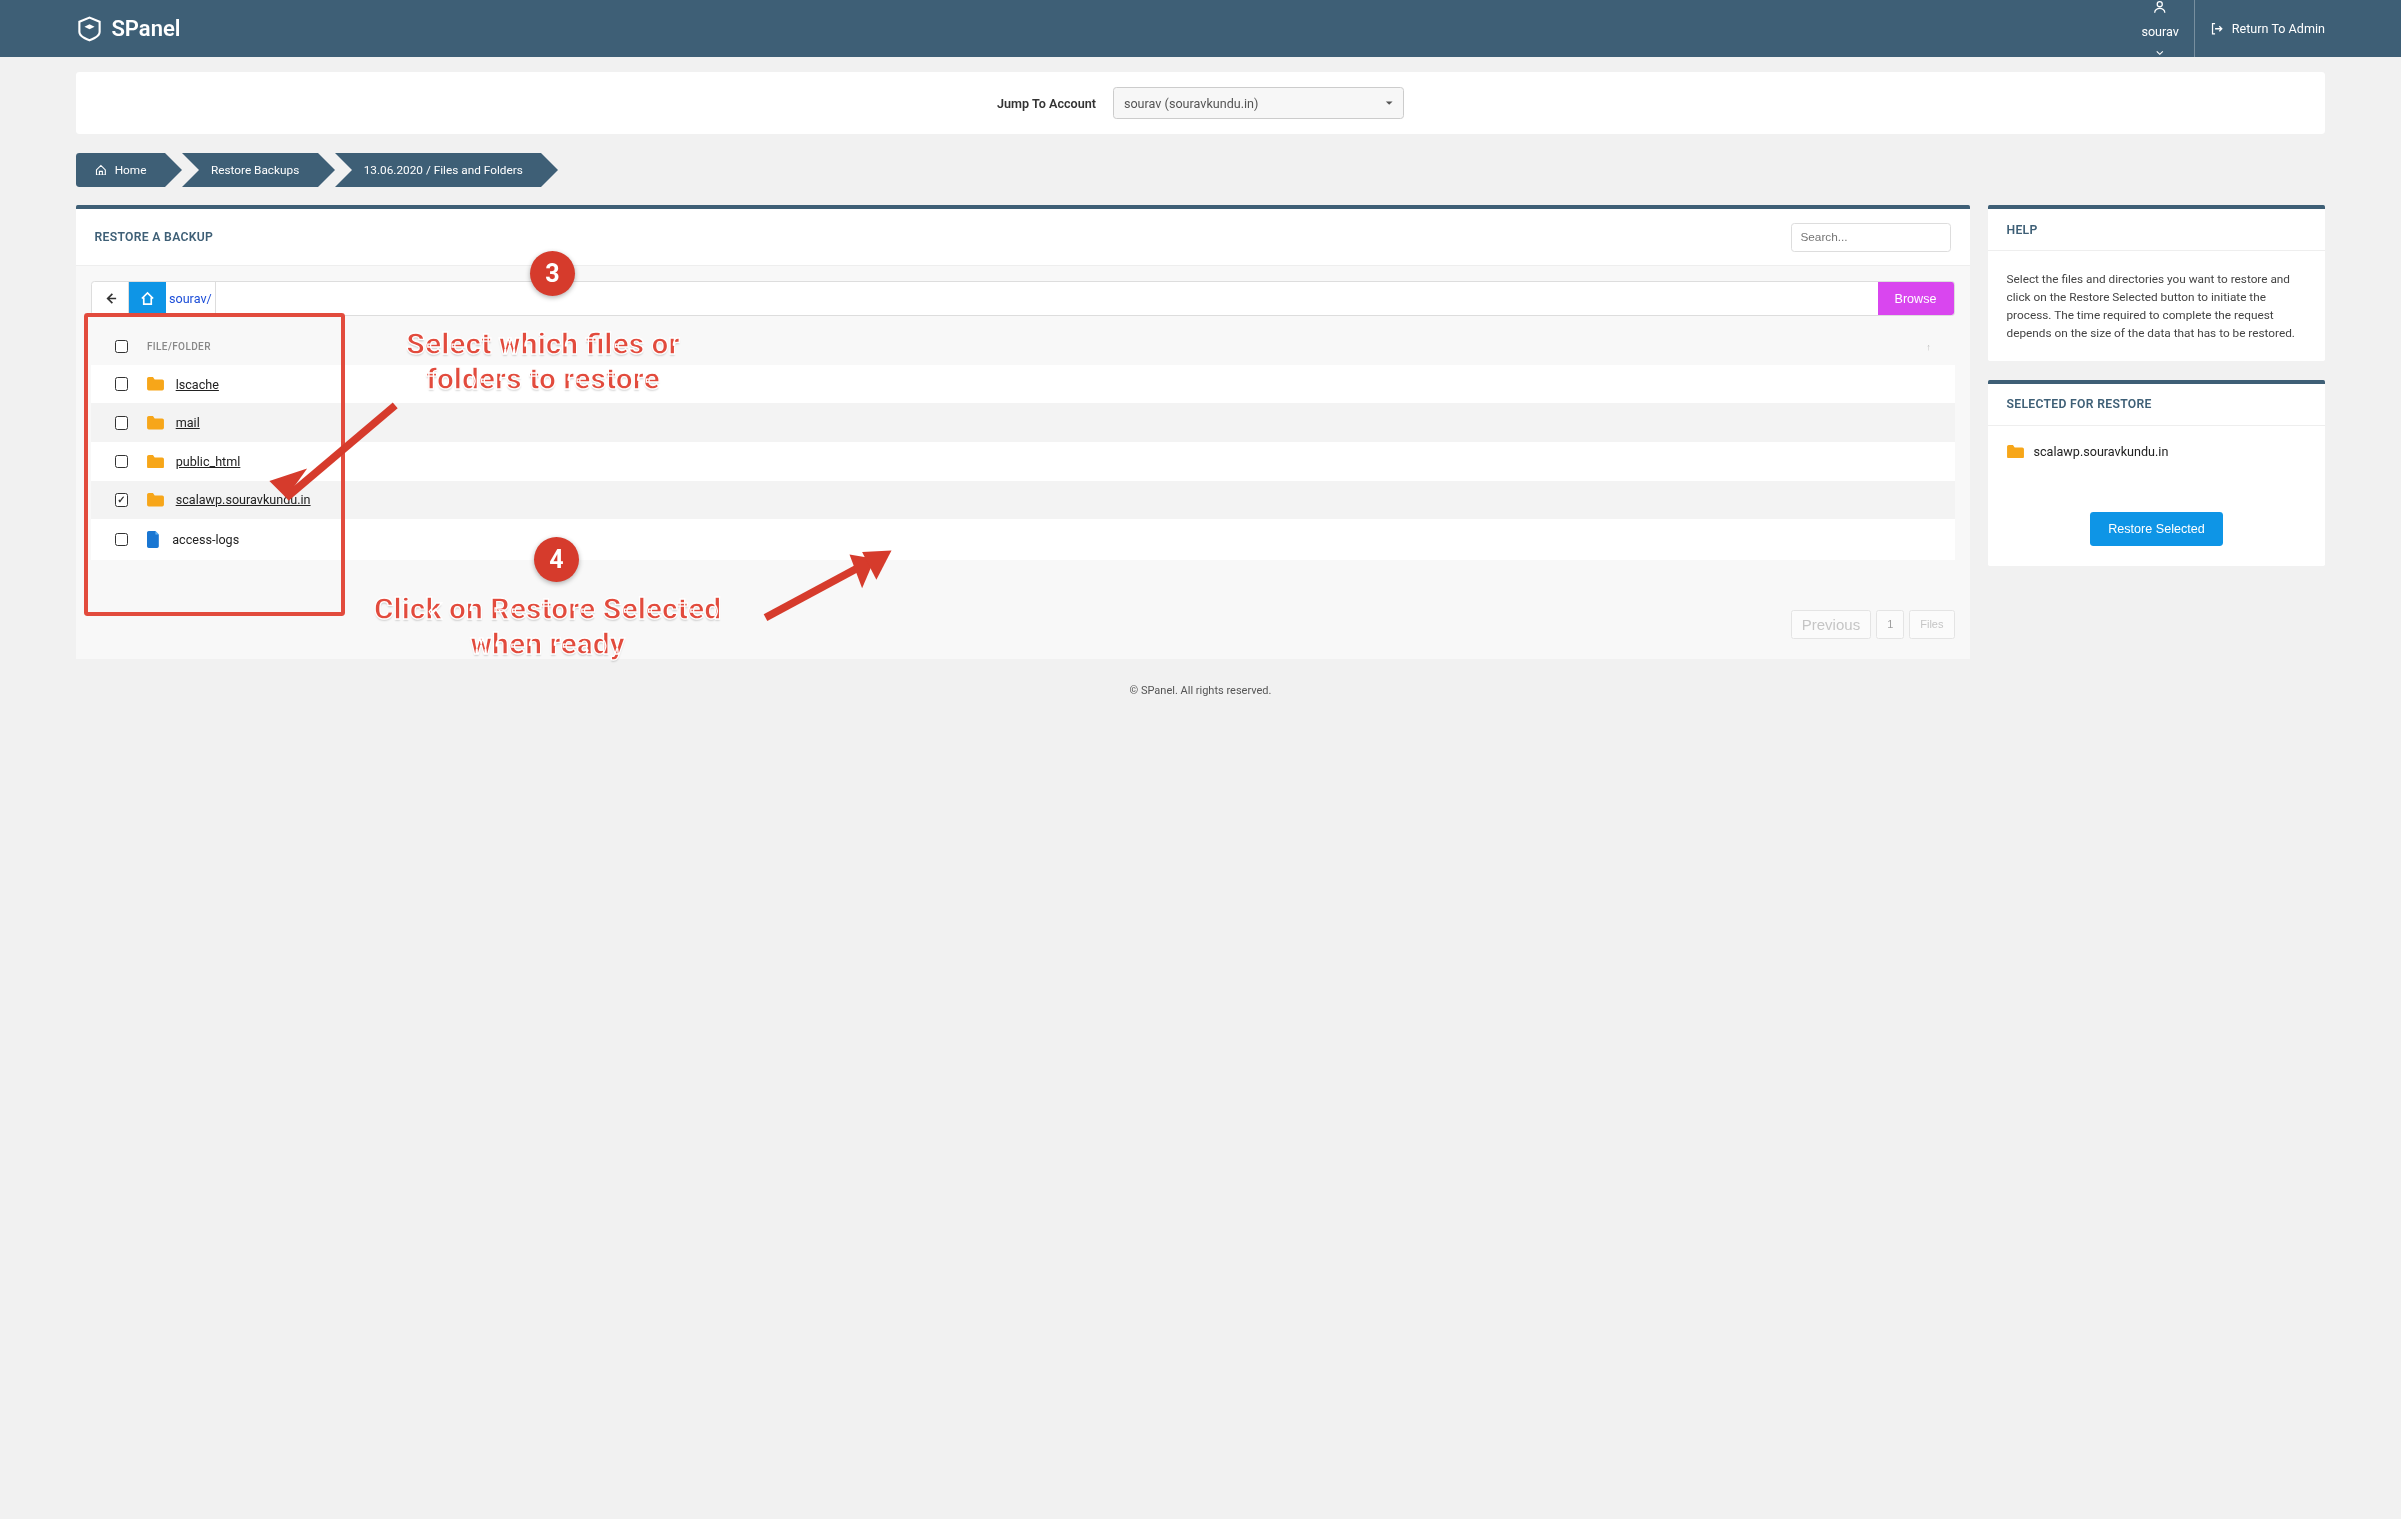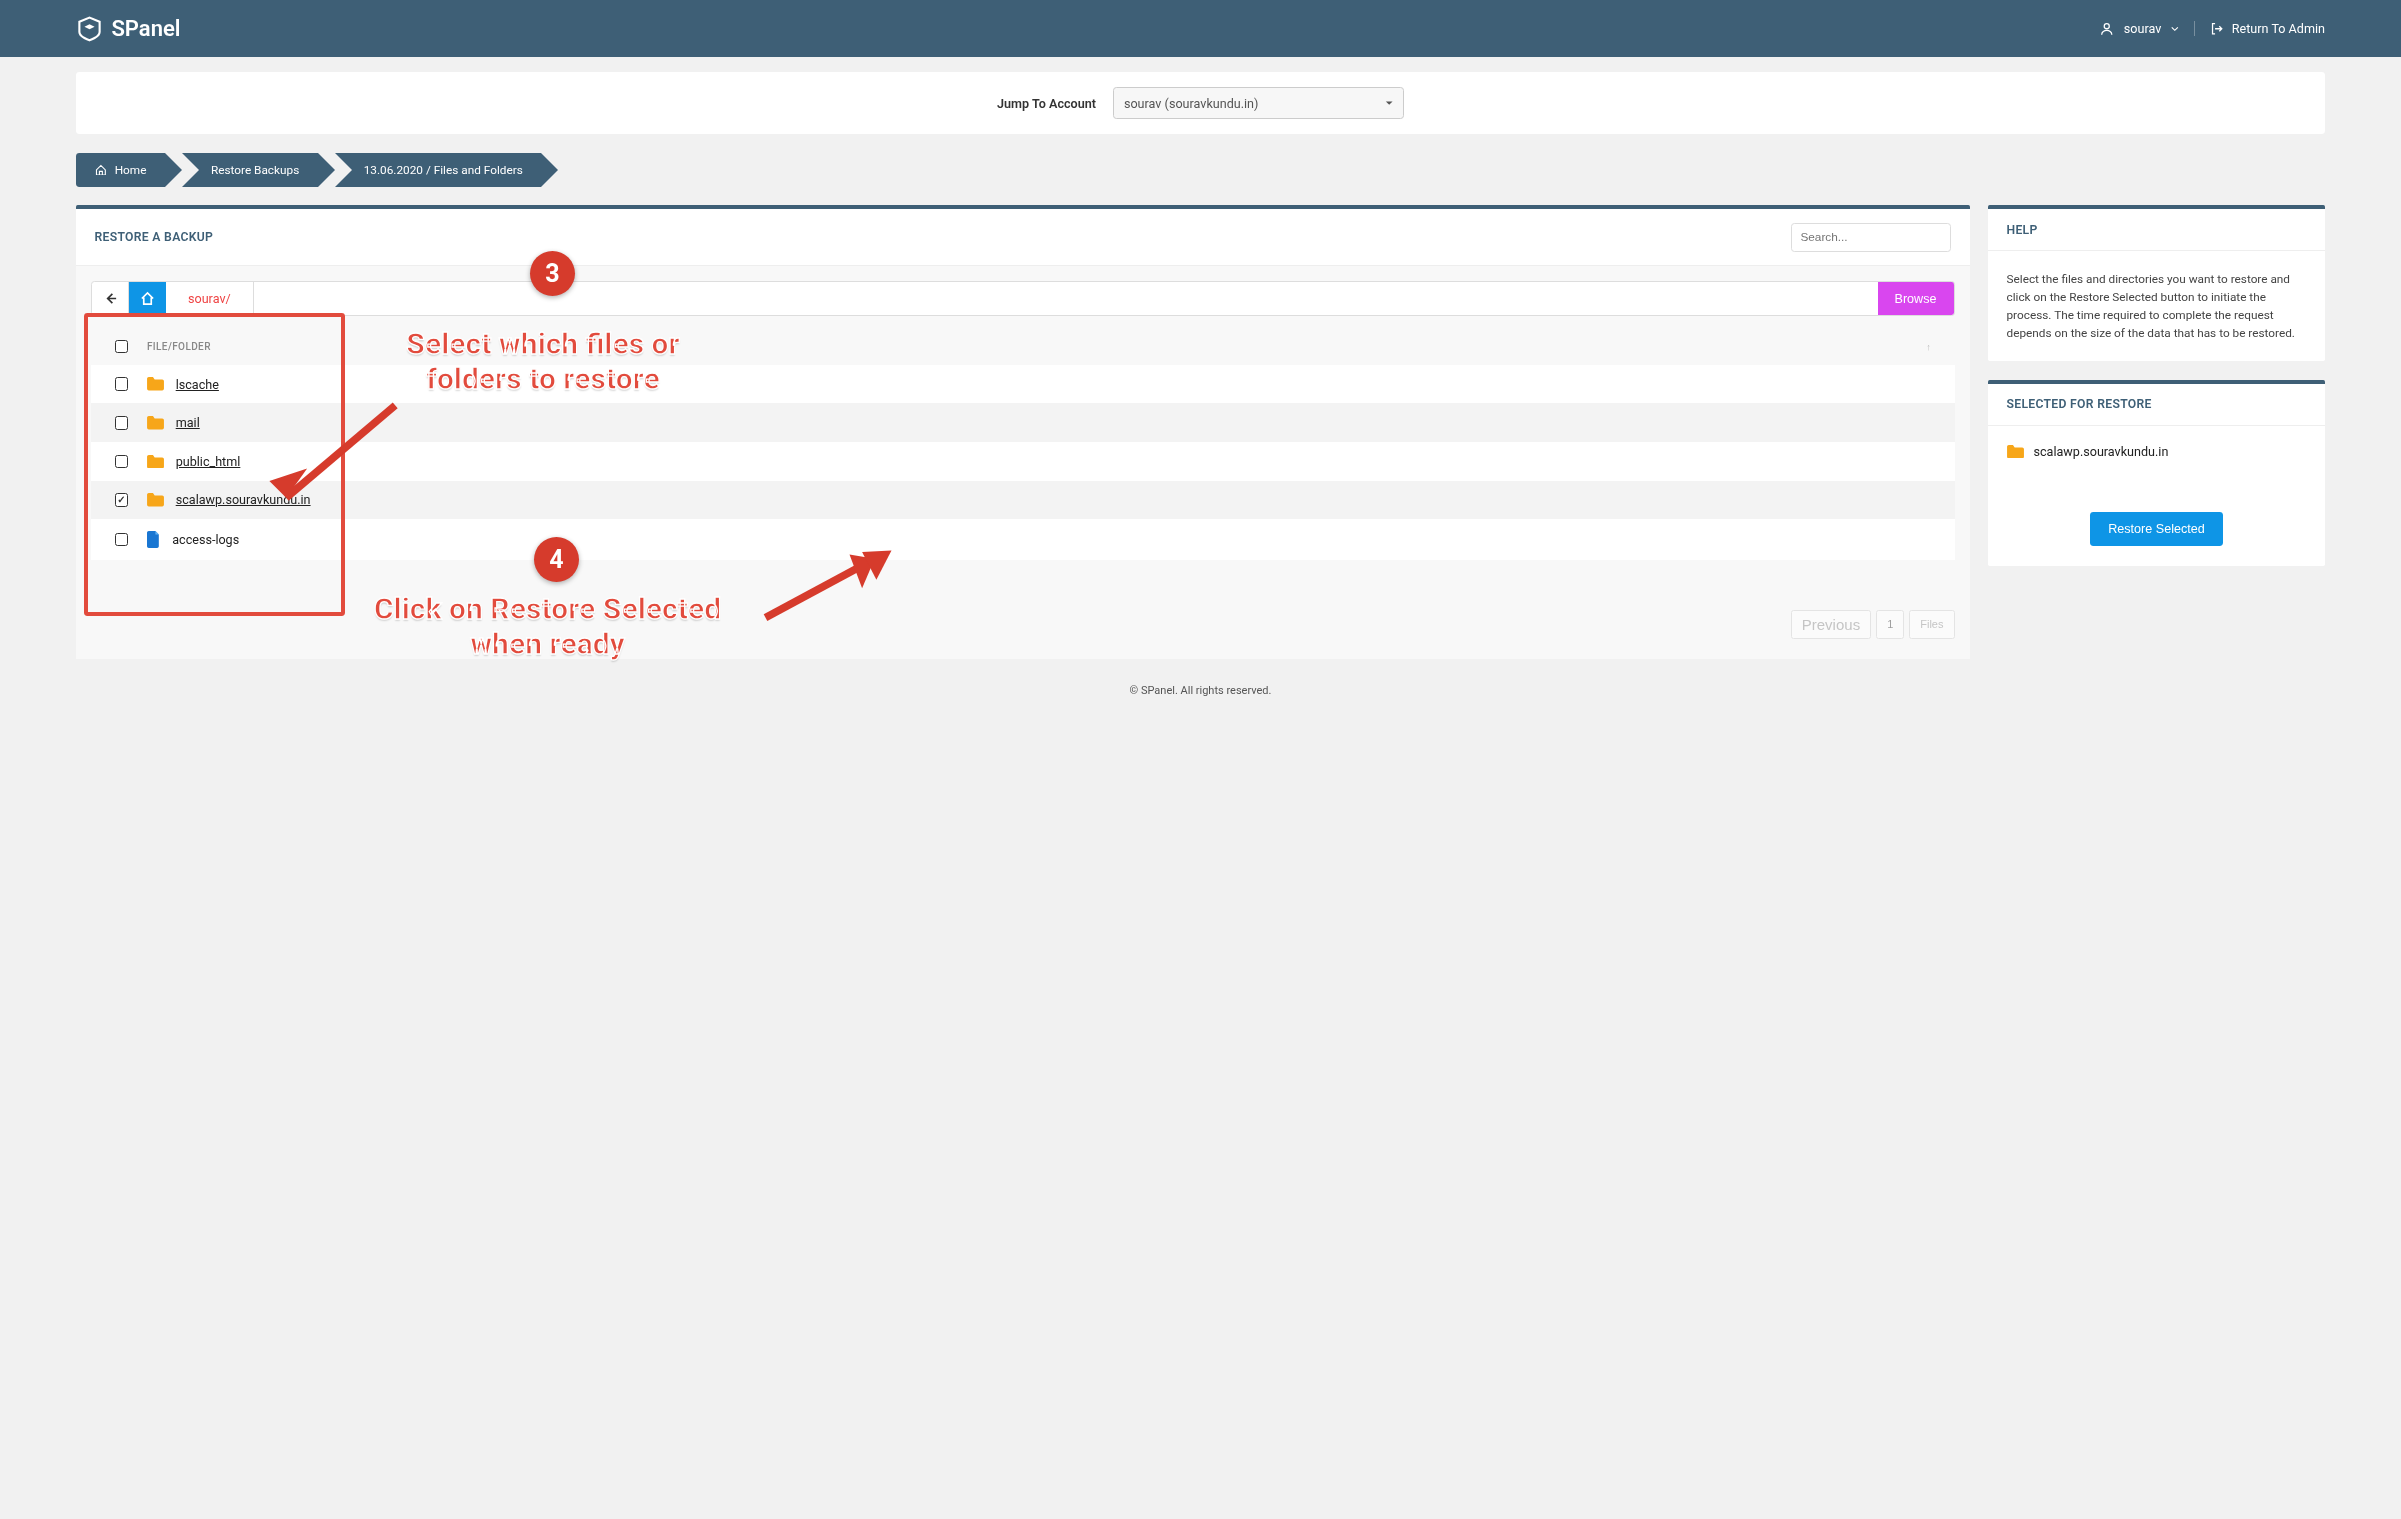--- a/index.html
+++ b/index.html
@@ -4,21 +4,21 @@
 <style>
 * { margin: 0; padding: 0; box-sizing: border-box; }
 body { font-family: -apple-system, BlinkMacSystemFont, "Segoe UI", Roboto, sans-serif; background: #f1f1f1; color: #333; }
 
 
 .header { background: #3e5f76; color: #fff; padding: 0 76px; height: 57px; display: flex; align-items: center; justify-content: space-between; }
 .logo-wrap { display: flex; align-items: center; gap: 8.4px; }
 .logo-icon { width: 27px; height: 27px; }
 .logo-text { font-size: 22px; font-weight: 600; color: #fff; }
 .header-right { display: flex; align-items: center; gap: 15px; }
-.user-menu { display: flex; align-items: center; gap: 10px; cursor: pointer; font-size: 12.6px; padding-right: 15px; border-right: 0.8px solid rgba(255,255,255,0.3); }
+.user-menu { display: flex; align-items: center; gap: 10px; cursor: pointer; font-size: 12.6px; padding-right: 15px; border-right: 0.8px solid rgba(255,255,255,0.3); flex-direction: column; }
 .return-admin { display: flex; align-items: center; gap: 8.4px; cursor: pointer; font-size: 12.6px; }
 
 
 .jump-bar { background: #fff; margin: 15px 76px 0; border-radius: 3.4px; padding: 15px 0; display: flex; align-items: center; justify-content: center; gap: 17px; }
 .jump-label { font-weight: 600; font-size: 12.6px; color: #333; }
 .jump-select { width: 291px; height: 32px; border: 0.8px solid #ccc; border-radius: 3.4px; padding: 12px 10px; display: flex; align-items: center; justify-content: space-between; background: #f7f7f7; cursor: pointer; color: #555; font-size: 12.6px; }
 
 
 .breadcrumb-bar { margin: 18.5px 76px 0; display: flex; height: 34px; }
 .crumb { background: #3e5f76; color: #fff; display: flex; align-items: center; gap: 8.4px; padding: 0 18.5px; font-size: 11.8px; position: relative; cursor: pointer; }
@@ -36,21 +36,21 @@
 .panel-head { padding: 13.5px 18.5px; display: flex; align-items: center; justify-content: space-between; border-bottom: 0.8px solid #eee; background: #fff; }
 .panel-title { font-weight: 600; color: #3e5f76; font-size: 12.2px; letter-spacing: 0.3px; }
 .search-box { display: flex; align-items: center; border: 0.8px solid #ddd; border-radius: 3.4px; height: 29px; width: 160px; padding: 0 8.4px; }
 .search-box input { border: none; outline: none; flex: 1; font-size: 11.8px; color: #666; background: transparent; }
 
 
 .path-area { padding: 15px 15px 0; background: #f8f8f8; }
 .path-bar { display: flex; border: 0.8px solid #ddd; border-radius: 3.4px; overflow: hidden; height: 35px; background: #fff; }
 .path-back { width: 37px; display: flex; align-items: center; justify-content: center; border-right: 0.8px solid #ddd; cursor: pointer; color: #555; }
 .path-home { width: 37px; display: flex; align-items: center; justify-content: center; background: #0e95e6; color: #fff; cursor: pointer; }
-.path-crumb { padding: 0 22px; display: flex; align-items: center; border-right: 0.8px solid #ddd; color: #ef4444; font-size: 12.6px; }
+.path-crumb { padding: 0 3px; display: flex; align-items: center; border-right: 0.8px solid #ddd; color: #1d4ed8; font-size: 12.6px; }
 .path-input { flex: 1; border: none; outline: none; padding: 0 10px; font-size: 12.6px; }
 .browse-btn { background: #d946ef; color: #fff; border: none; padding: 0 17px; font-size: 12.6px; cursor: pointer; font-weight: 500; }
 
 
 .table-wrap { padding: 11.8px 15px 20px; background: #f8f8f8; }
 .tbl-head { display: flex; align-items: center; padding: 11.8px 13.5px; }
 .col-check { width: 34px; display: flex; justify-content: center; }
 .col-name { flex: 1; font-size: 10px; color: #888; letter-spacing: 0.4px; font-weight: 500; padding-left: 8.4px; }
 .chk { width: 13.5px; height: 13.5px; border: 1.3px solid #333; border-radius: 2.5px; cursor: pointer; display: flex; align-items: center; justify-content: center; background: #fff; }
 .chk.checked { background: #fff; }

